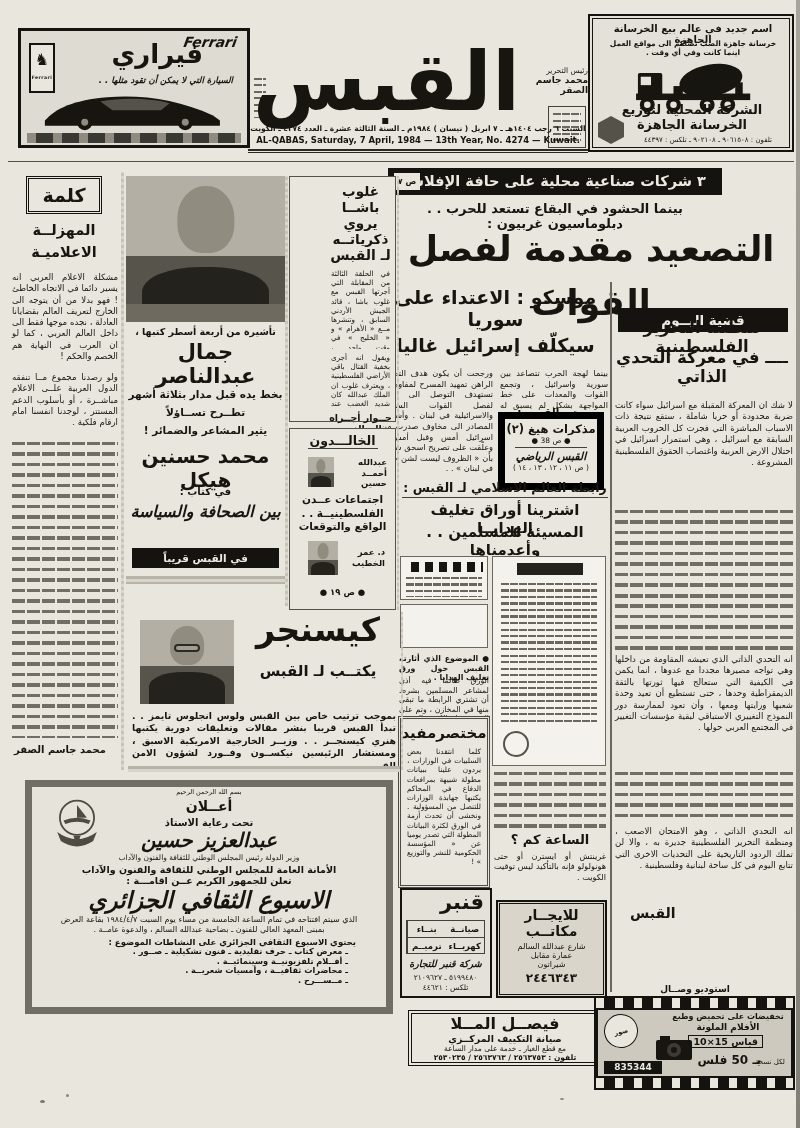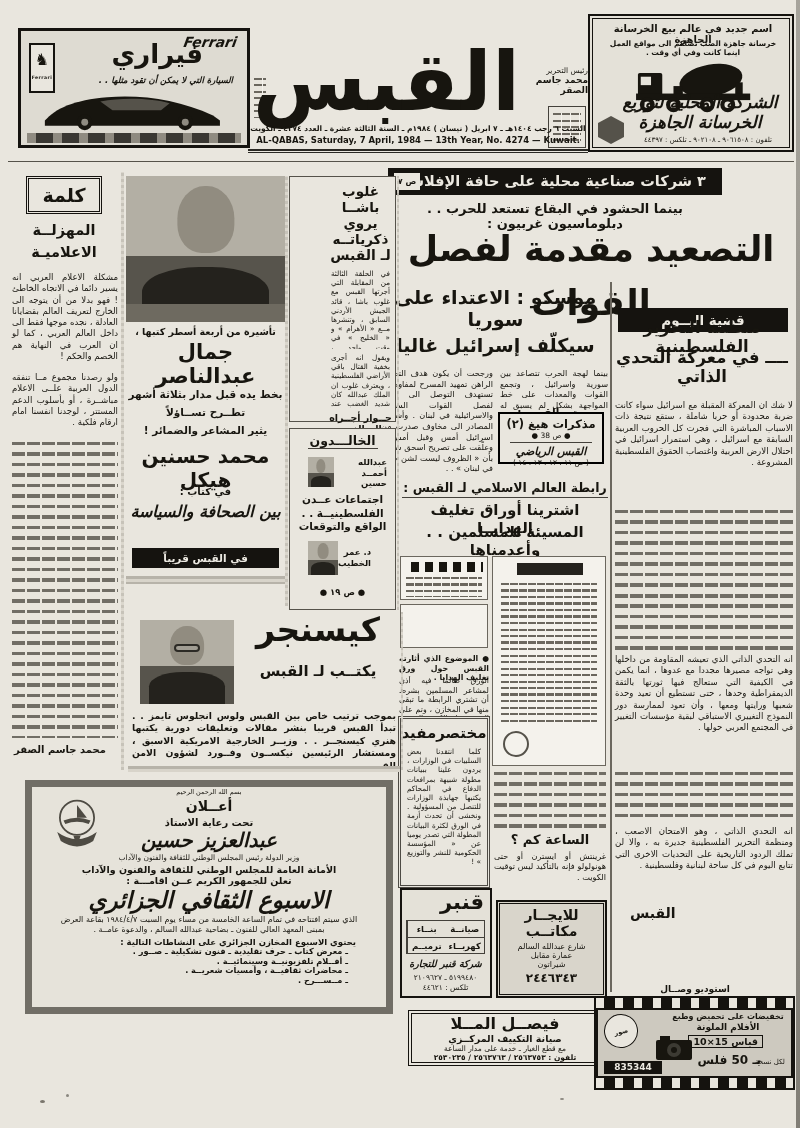--- a/index.html
+++ b/index.html
@@ -92,42 +92,42 @@
             <circle cx="110" cy="50" r="8"></circle>
         </g>
         <rect x="17" y="20" width="11" height="9" fill="#e6e3da"></rect>
         <circle cx="24" cy="50" r="3.5" fill="#e6e3da"></circle>
           <circle cx="52" cy="50" r="3.5" fill="#e6e3da"></circle>
         <circle cx="88" cy="50" r="3.5" fill="#e6e3da"></circle>
           <circle cx="110" cy="50" r="3.5" fill="#e6e3da"></circle>
       </svg>
     </div>
     <div class="b hex" style="left:8px;bottom:6px;width:26px;height:28px;"></div>
-    <div class="b rtl c w9" style="left:28px;bottom:18px;width:164px;font-size:17px;font-style:italic;">الشركة المحلية لتوزيع الخرسانة الجاهزة</div>
+    <div class="b rtl c w9" style="left:20px;bottom:18px;width:164px;font-size:13px;">الشركة المحلية لتوزيع الخرسانة الجاهزة</div>
     <div class="b rtl c" style="left:36px;bottom:6px;width:164px;font-size:7px;">تلفون : ٩٠٦١٥٠٨ ـ ٩٠٢١٠٨ ـ تلكس : ٤٤٣٩٧</div>
   </div>
 
   <div class="b" style="left:8px;top:161px;width:786px;height:1px;background:#55524a;"></div>
 
   <div class="b inv rtl" style="left:388px;top:168px;width:334px;height:27px;">
     <div class="c w9" style="font-size:14.5px;line-height:27px;">٣ شركات صناعية محلية على حافة الإفلاس</div>
     <div class="b c w9" style="left:6px;top:5px;width:26px;height:17px;background:#e9e6de;color:#15130f;font-size:8px;line-height:17px;">ص ٧</div>
   </div>
   <div class="b rtl c w9" style="left:388px;top:201px;width:334px;font-size:13px;">بينما الحشود في البقاع تستعد للحرب . . دبلوماسيون غربيون :</div>
   <div class="b rtl c w9" style="left:388px;top:222px;width:406px;font-size:35px;line-height:54px;">التصعيد مقدمة لفصل القوات</div>
 
   <div class="b" style="left:380px;top:286px;width:230px;height:108px;border-left:1.5px solid #55524a;">
     <div class="rtl c w9" style="font-size:19px;">موسكو : الاعتداء على سوريا</div>
     <div class="rtl c w9" style="font-size:19px;margin-top:4px;">سيكلّف إسرائيل غاليا</div>
     <div class="b rtl r w9" style="right:8px;top:88px;width:120px;font-size:10.5px;margin-top:32px;">بيروت ـ القبس :</div>
   </div>
   <div class="b rtl j" style="left:500px;top:368px;width:108px;height:42px;font-size:8.2px;line-height:10.6px;overflow:hidden;">بينما لهجة الحرب تتصاعد بين سورية واسرائيل ، وتجمع القوات والمعدات على خط المواجهة بشكل لم يسبق له مثيل ، استعدادا ـ على ما يبدو ـ لمعركة فاصلة في البقاع ، قالت مصادر دبلوماسية غربية لـ « القبس » : ان التصعيد الراهن ليس اكثر من مقدمة لفصل القوات ودفع الامور الى حافة الهاوية .</div>
   <div class="b rtl j" style="left:381px;top:368px;width:112px;height:112px;font-size:8.2px;line-height:10.6px;overflow:hidden;">ورجحت أن يكون هدف التصعيد الراهن تمهيد المسرح لمفاوضات تستهدف التوصل الى اتفاق لفصل القوات السورية والاسرائيلية في لبنان . وأشارت المصادر الى مخاوف صدرت من اسرائيل أمس وقبل أمس ، وعلّقت على تصريح اسحق شامير بأن « الظروف ليست لشن حرب في لبنان » . .</div>
 
-  <div class="b" style="left:498px;top:412px;width:106px;height:52px;border:2px solid #000000;background:#e9e6de;">
+  <div class="b" style="left:498px;top:412px;width:106px;height:78px;border:7px solid #000000;background:#e9e6de;">
     <div class="rtl c w9" style="font-size:11.5px;margin-top:3px;">مذكرات هيغ (٢)</div>
     <div class="rtl c" style="font-size:7.5px;">● ص 38 ●</div>
     <div style="height:1px;background:#44413b;margin:2px 10px;"></div>
     <div class="rtl c w9" style="font-size:11px;font-style:italic;">القبس الرياضي</div>
     <div class="rtl c" style="font-size:7.5px;">( ص ١١ ، ١٢ ، ١٣ ، ١٤ )</div>
   </div>
 
   <div class="b rtl c w9" style="left:402px;top:480px;width:206px;font-size:12.5px;border-bottom:1px solid #44413b;padding-bottom:2px;">رابطة العالم الاسلامي لـ القبس :</div>
   <div class="b rtl c w9" style="left:402px;top:501px;width:206px;font-size:15px;">اشترينا أوراق تغليف الهدايــا</div>
   <div class="b rtl c w9" style="left:402px;top:523px;width:206px;font-size:15px;">المسيئة للمسلمين . . وأعدمناها</div>
@@ -264,21 +264,21 @@
     <div class="b portrait" style="left:18px;top:28px;width:26px;height:30px;">
       <div class="head"></div>
         <div class="suit"></div>
     </div>
     <div class="b rtl r w9" style="right:8px;top:28px;width:48px;font-size:8.5px;line-height:10.5px;">عبدالله أحمــد حسين</div>
     <div class="b rtl c w9" style="left:4px;top:64px;width:97px;font-size:10.5px;line-height:13.5px;">اجتماعات عــدن الفلسطينيــة . . الواقع والتوقعات</div>
     <div class="b portrait" style="left:18px;top:112px;width:30px;height:34px;">
       <div class="head"></div>
         <div class="suit"></div>
     </div>
-    <div class="b rtl r w9" style="right:24px;top:118px;width:44px;font-size:8.5px;line-height:10.5px;">د. عمر الخطيب</div>
+    <div class="b rtl r w9" style="right:10px;top:118px;width:44px;font-size:8.5px;line-height:10.5px;">د. عمر الخطيب</div>
     <div class="b rtl c w9" style="left:0;top:158px;width:100%;font-size:8.5px;">● ص ١٩ ●</div>
   </div>
 
   <div class="b vgut" style="left:401px;top:612px;width:2px;height:158px;"></div>
   <div class="b" style="left:128px;top:610px;width:272px;height:162px;">
     <div class="b portrait" style="left:12px;top:10px;width:94px;height:84px;">
       <div class="head"></div>
       <div class="suit"></div>
       <div class="b" style="left:50%;top:28%;transform:translateX(-50%);width:26px;height:8px;border:2px solid #2c2a25;border-radius:4px;background:rgba(255,255,255,.15);"></div>
     </div>
@@ -300,21 +300,21 @@
       </svg>
     </div>
     <div class="rtl c w9" style="font-size:14px;letter-spacing:6px;margin-top:2px;">أعــلان</div>
     <div class="rtl c w9" style="font-size:10px;margin-top:3px;">تحت رعاية الاستاذ</div>
     <div class="rtl c w9" style="font-size:20px;font-style:italic;">عبدالعزيز حسين</div>
     <div class="rtl c" style="font-size:7.5px;margin-top:1px;">وزير الدولة رئيس المجلس الوطني للثقافة والفنون والآداب</div>
     <div class="rtl c w9" style="font-size:9.5px;margin-top:2px;">الأمانة العامة للمجلس الوطني للثقافة والفنون والآداب</div>
     <div class="rtl c w9" style="font-size:9.5px;">تعلن للجمهور الكريم عــن اقامـــة :</div>
     <div class="rtl c w9" style="font-size:23px;font-style:italic;margin-top:1px;">الاسبوع الثقافي الجزائري</div>
     <div class="rtl c" style="font-size:8px;margin:2px 20px 0 20px;line-height:10px;">الذي سيتم افتتاحه في تمام الساعة الخامسة من مساء يوم السبت ١٩٨٤/٤/٧ بقاعة العرض بمبنى المعهد العالي للفنون ـ بضاحية عبدالله السالم ، والدعوة عامــة .</div>
-    <div class="rtl r w9" style="font-size:8.5px;margin:2px 30px 0 0;">يحتوي الاسبوع المخازن الجزائري على النشاطات التالية :</div>
+    <div class="rtl r w9" style="font-size:8.5px;margin:2px 30px 0 0;">يحتوي الاسبوع الثقافي الجزائري على النشاطات الموضوع :</div>
     <div class="rtl r w9" style="font-size:8.2px;margin-right:38px;line-height:9.5px;">ـ معرض كتاب ـ حرف تقليدية ـ فنون تشكيلية ـ صــور .</div>
     <div class="rtl r w9" style="font-size:8.2px;margin-right:38px;line-height:9.5px;">ـ أفــلام تلفزيونيــة وسينمائيــة .</div>
     <div class="rtl r w9" style="font-size:8.2px;margin-right:38px;line-height:9.5px;">ـ محاضرات ثقافيــة ، وأمسيات شعريــة .</div>
     <div class="rtl r w9" style="font-size:8.2px;margin-right:38px;line-height:9.5px;">ـ مــســـرح .</div>
   </div>
 
   <div class="b" style="left:796px;top:0;width:4px;height:1128px;background:linear-gradient(180deg,#8a877f,#55524a);opacity:.7;"></div>
   <div class="b" style="left:40px;top:1100px;width:5px;height:3px;background:#7a766d;border-radius:50%;"></div>
   <div class="b" style="left:66px;top:1094px;width:3px;height:3px;background:#8a877f;border-radius:50%;"></div>
   <div class="b" style="left:560px;top:1098px;width:4px;height:2px;background:#8a877f;border-radius:50%;"></div>

